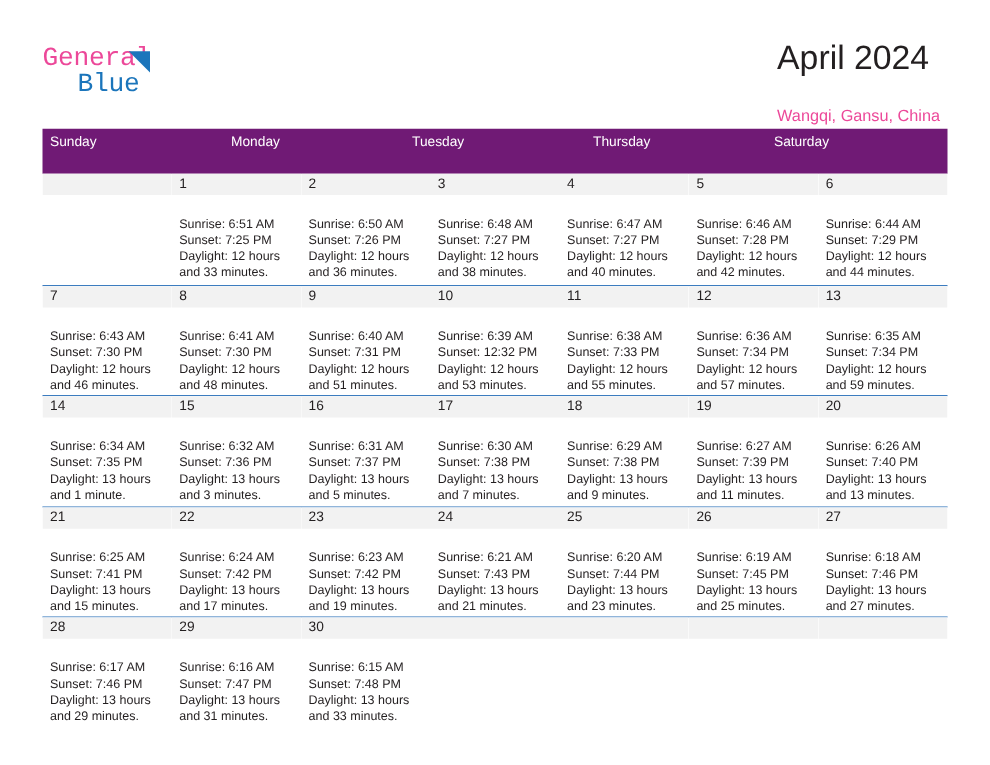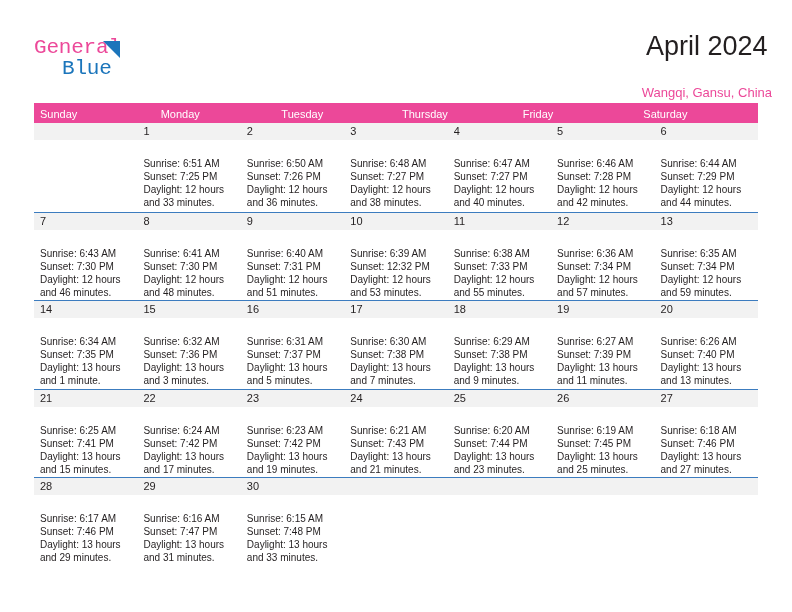--- a/index.html
+++ b/index.html
@@ -58,23 +58,23 @@
     position: absolute;
     left: 28px;
     top: 21px;
     font-size: 21px;
     letter-spacing: -0.2px;
     color: #1b75bb;
     font-family: Liberation Mono, monospace;
   }
   .title-block {
     position: absolute;
-    right: 20px;
+    right: 40px;
     top: 30px;
-    text-align: center;
+    text-align: left;
   }
   .cal-title {
     font-size: 27px;
     color: #231f20;
     line-height: 32px;
     white-space: nowrap;
   }
   .cal-subtitle {
     font-size: 13px;
     color: #ec4899;
@@ -86,22 +86,22 @@
   
   .calendar {
     position: absolute;
     left: 34px;
     top: 103px;
     width: 724px;
   }
   .weekdays {
     display: flex;
     width: 100%;
-    background: #ec4899;
-    height: 20px;
+    background: #701a75;
+    height: 36px;
   }
   .weekday {
     flex: 1 1 0;
     color: #ffffff;
     font-size: 11px;
     line-height: 22px;
     padding-left: 6px;
     box-sizing: border-box;
     white-space: nowrap;
   }
@@ -164,21 +164,20 @@
     </div>
 
   </div>
 
   <div class="calendar">
     <div class="weekdays">
         <div class="weekday">Sunday</div>
         <div class="weekday">Monday</div>
         <div class="weekday">Tuesday</div>
         <div class="weekday">Thursday</div>
-        <div class="weekday">Friday</div>
         <div class="weekday">Saturday</div>
       </div>
     <div id="weeks-container">
         <div class="week-row">
           <div class="day-cell empty">
             <div class="day-number"></div>
             <div class="day-body"></div>
           </div>
           <div class="day-cell">
             <div class="day-number">1</div>

